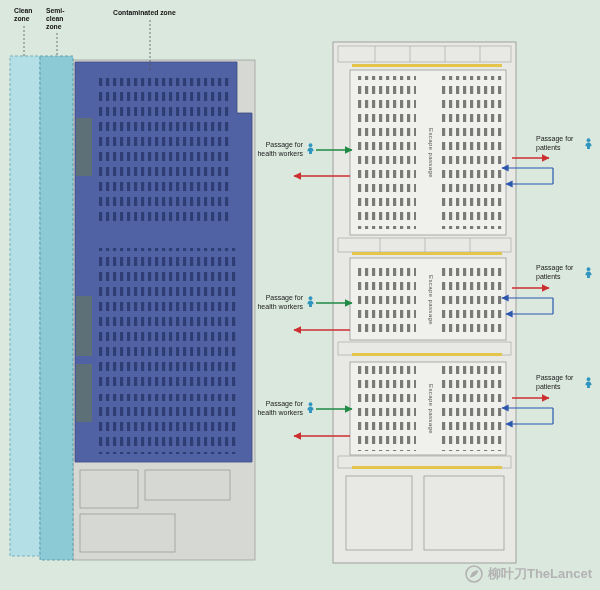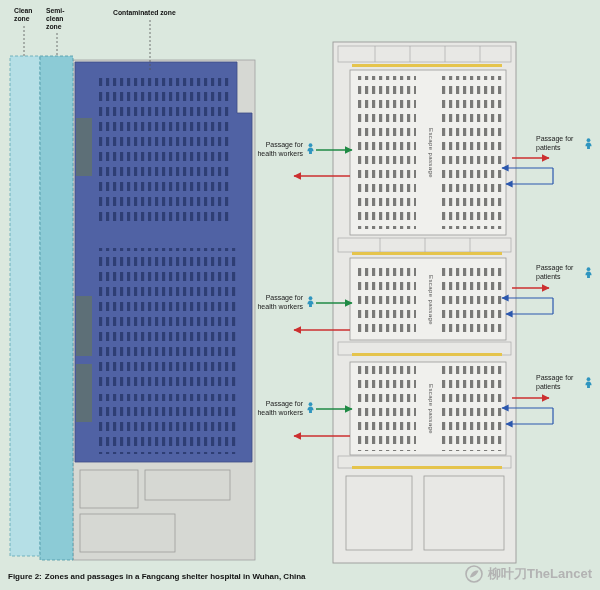--- a/index.html
+++ b/index.html
@@ -174,23 +174,20 @@
       <text x="536" y="389" class="lbl">patients</text>
       <use href="#person" x="584" y="377" width="9" height="11"></use>
       <line x1="512" y1="398" x2="549" y2="398" stroke="#cc2f2f" stroke-width="1.3" marker-end="url(#arrR)"></line>
       <path d="M553,408 H502" stroke="#2b57ad" stroke-width="1.2" fill="none" marker-end="url(#arrB)"></path>
       <path d="M553,424 H506" stroke="#2b57ad" stroke-width="1.2" fill="none" marker-end="url(#arrB)"></path>
       <path d="M553,408 V424" stroke="#2b57ad" stroke-width="1.2" fill="none"></path>
     </g>
   </g>
 </svg>
 
-<div class="caption">
-  <span class="cap-label">Figure 2:</span><span>Zones and passages in a Fangcang shelter hospital in Wuhan, China</span>
-</div>
 
 <div class="watermark">
   <svg width="20" height="20" viewBox="0 0 20 20">
     <circle cx="10" cy="10" r="8" fill="none" stroke="#b3b3b3" stroke-width="1.6"></circle>
     <path d="M6,13.5 C7,8 11.5,5.8 14.5,6.8 C12.5,11.5 9,13.5 6,13.5 Z" fill="#b3b3b3"></path>
   </svg>
   <span>柳叶刀TheLancet</span>
 </div>
 </div>
 

